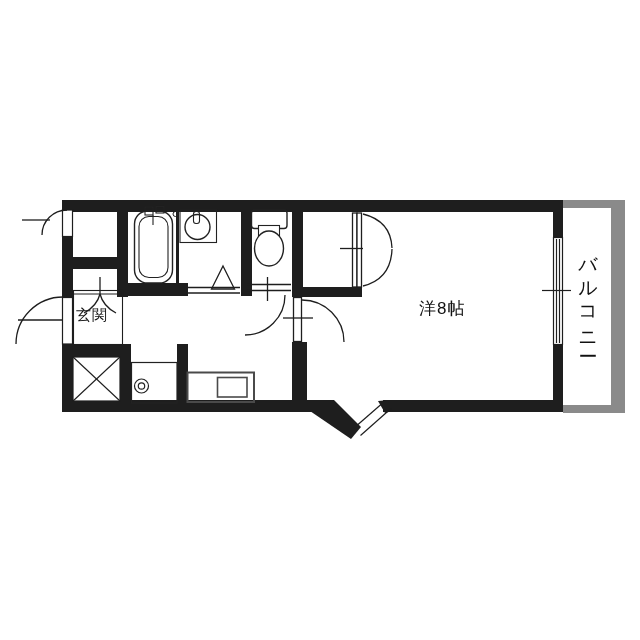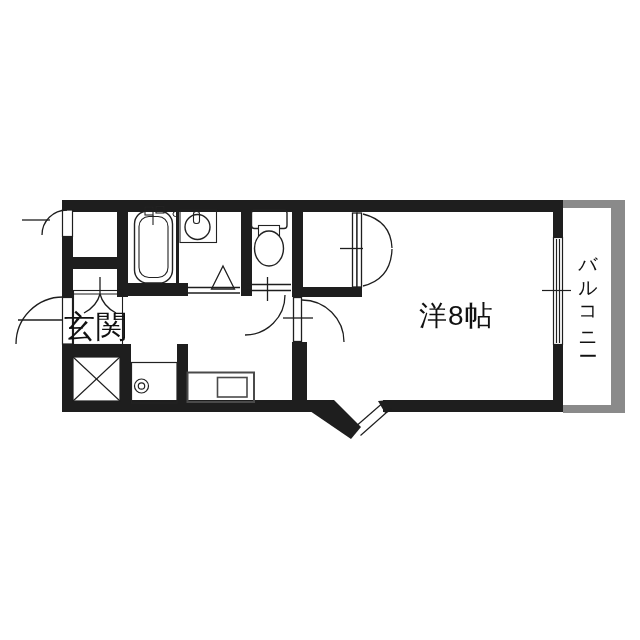--- a/index.html
+++ b/index.html
@@ -10,22 +10,22 @@
     font-family: "Liberation Sans", "DejaVu Sans", sans-serif;
     overflow: hidden;
   }
   #plan-svg { position: absolute; left: 0; top: 0; }
   .room-label {
     position: absolute;
     color: #111111;
     white-space: nowrap;
     user-select: none;
   }
-  #entrance-label { left: 64px; top: 306px; font-size: 31px; letter-spacing: 1px; }
-  #main-room-label { left: 419px; top: 297px; font-size: 28px; letter-spacing: 1px; }
+  #entrance-label { left: 76px; top: 306px; font-size: 15px; letter-spacing: 1px; }
+  #main-room-label { left: 419px; top: 297px; font-size: 17px; letter-spacing: 1px; }
   #balcony-label {
     left: 575px; top: 243px; font-size: 19px;
     writing-mode: vertical-rl; letter-spacing: 4px;
   }
 </style>
 </head>
 <body>
 
 <div id="stage">
 

